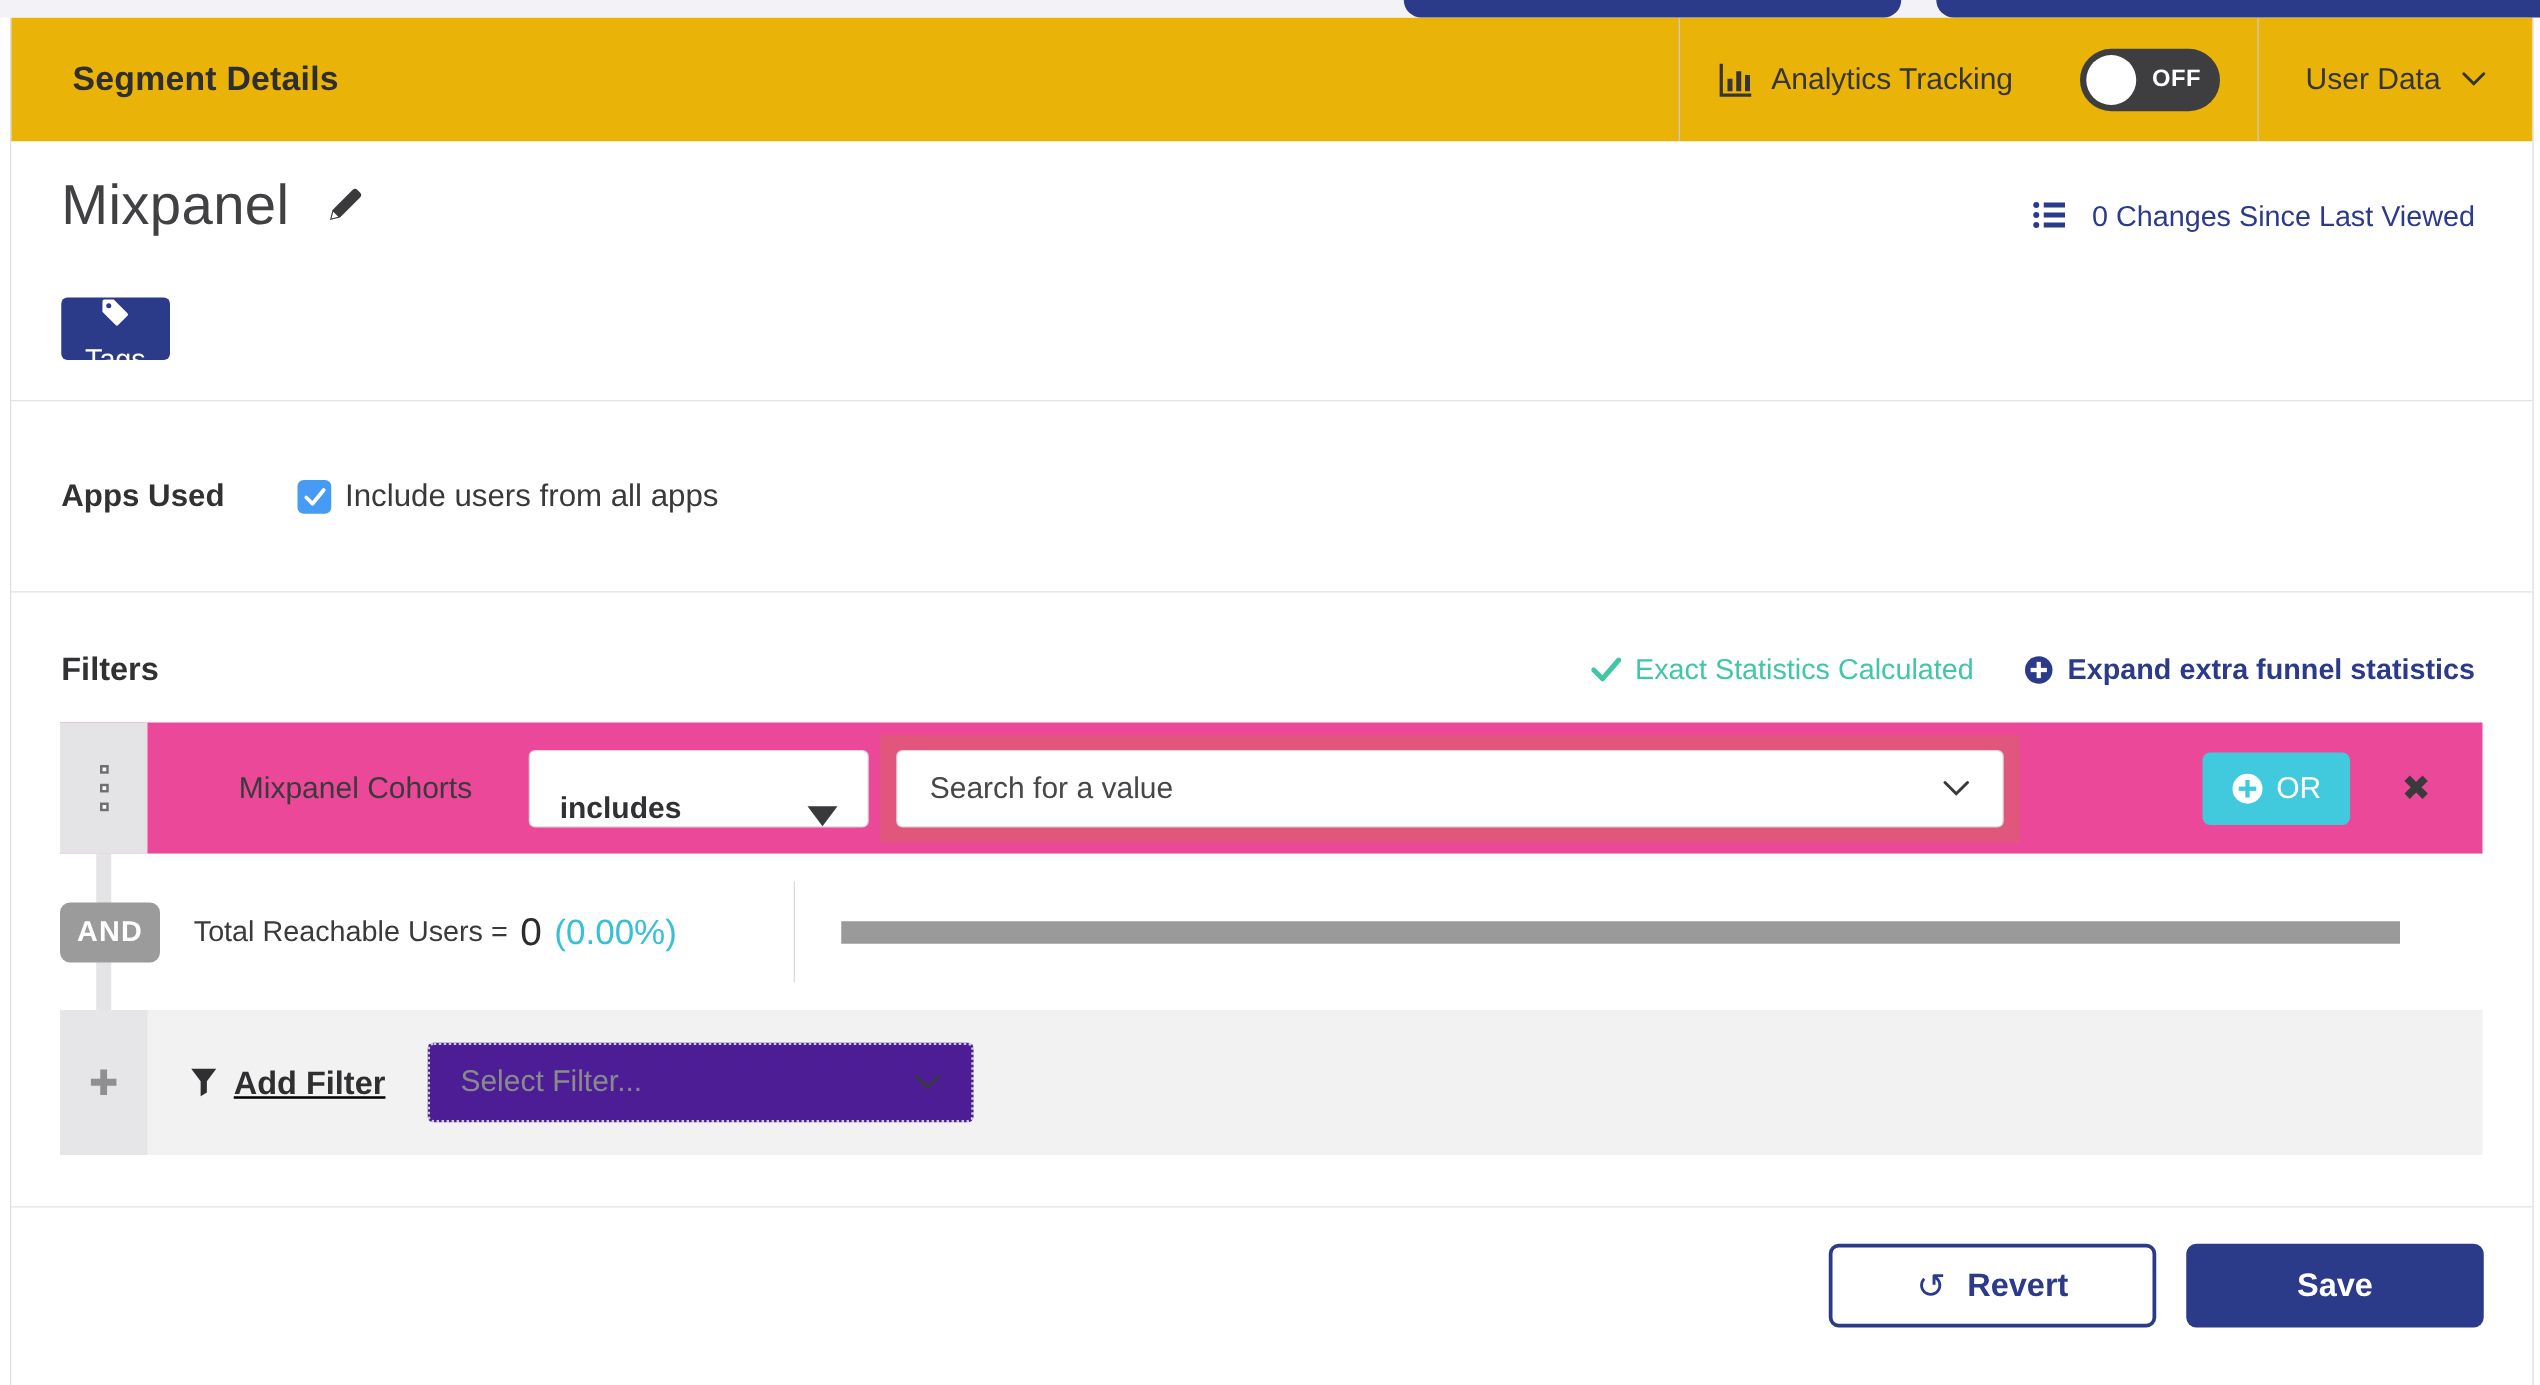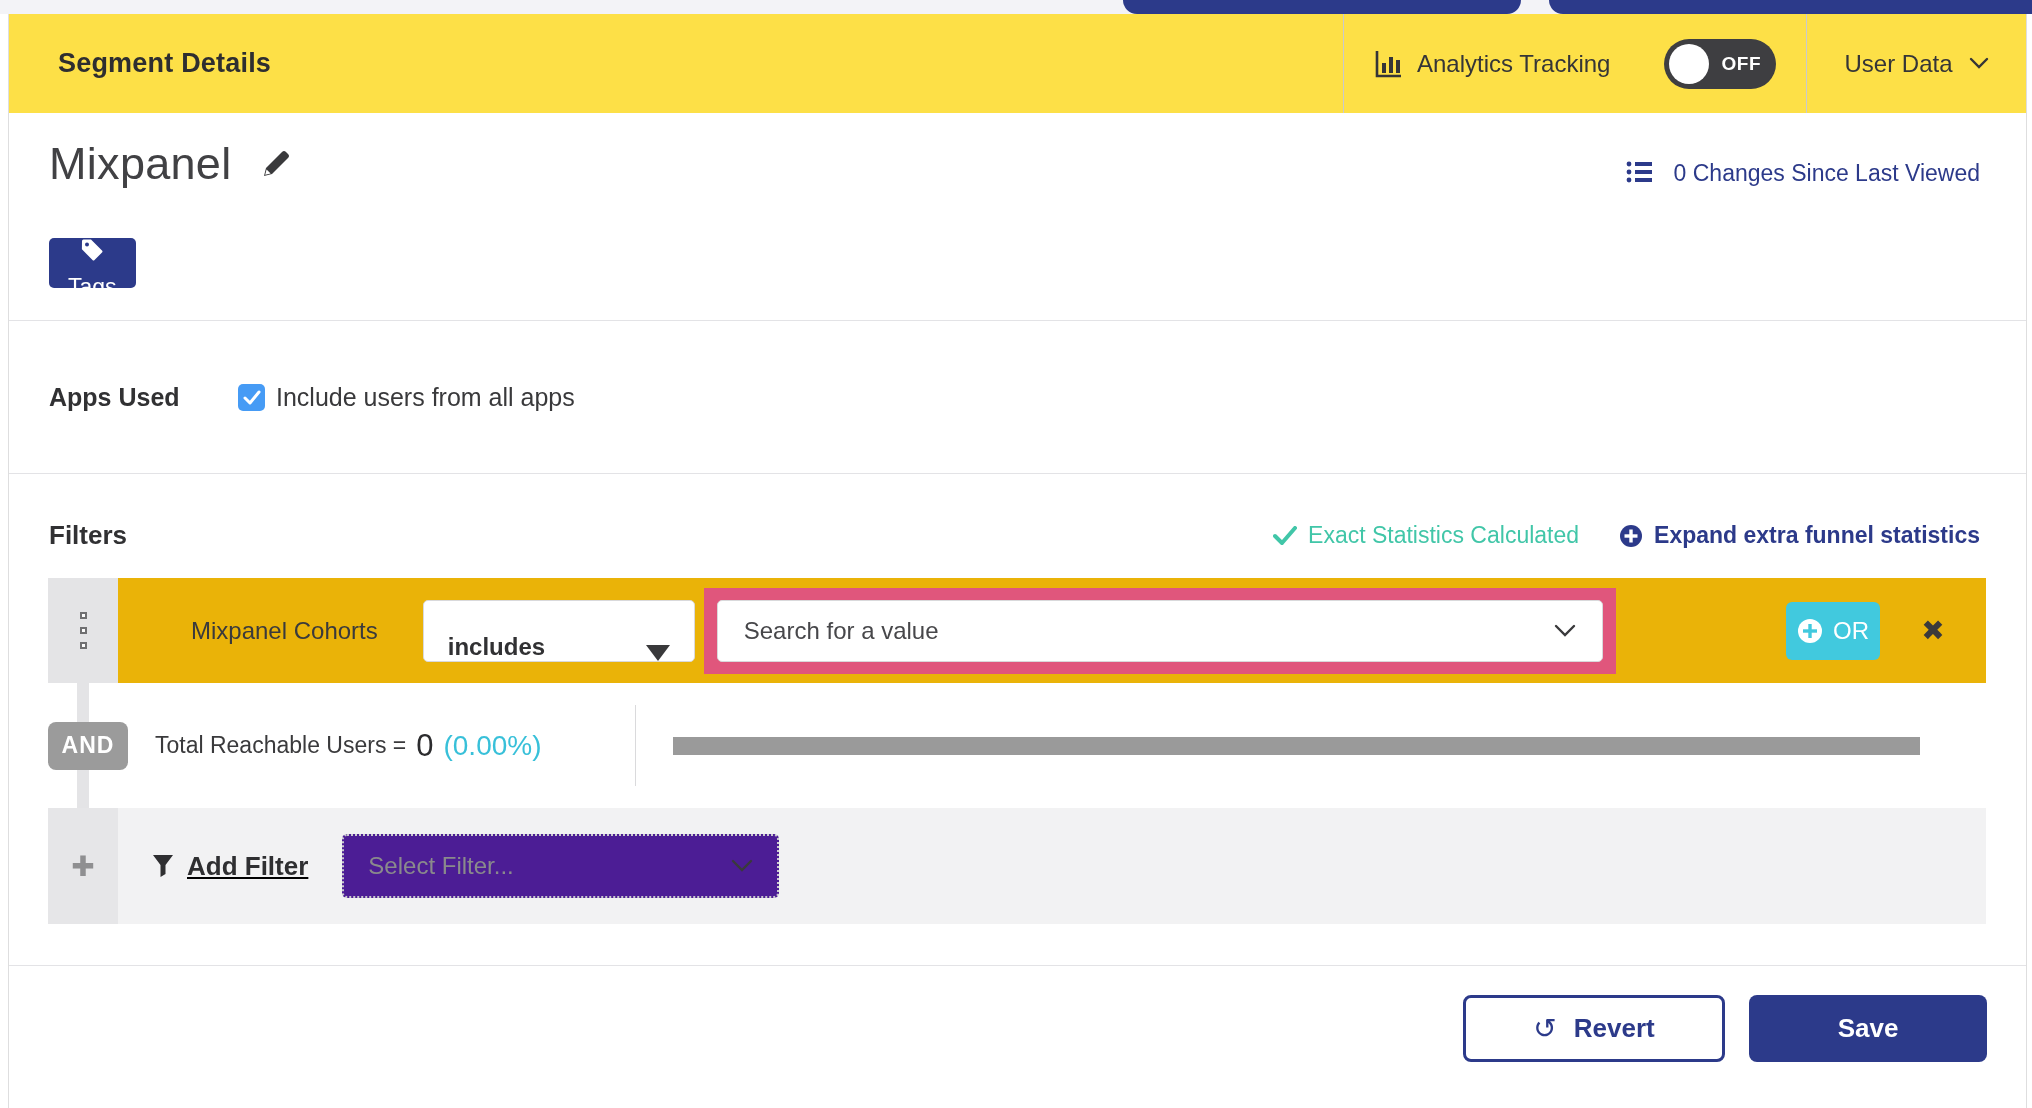--- a/index.html
+++ b/index.html
@@ -11,21 +11,21 @@
   .top-strip { position:absolute; top:0; left:0; width:100%; height:14px; background:#f3f3f7; z-index:5; }
   .pill { position:absolute; top:-14px; height:28px; border-radius:14px; background:#2c3a8a; }
   .pill-1 { left:1123px; width:398px; }
   .pill-2 { left:1549px; width:520px; }
 
   
   .edge { position:absolute; top:14px; bottom:0; width:1px; background:#dededf; z-index:4; }
   .edge-l { left:8px; } .edge-r { left:2026px; }
 
   
-  .header { position:absolute; top:14px; left:9px; right:6px; height:99px; background:#fde047; display:flex; align-items:center; }
+  .header { position:absolute; top:14px; left:9px; right:6px; height:99px; background:#eab308; display:flex; align-items:center; }
   .header-title { margin-left:49px; font-size:27px; font-weight:bold; color:#2e2e30; letter-spacing:.2px; }
   .header-right { position:absolute; right:0; top:0; height:99px; display:flex; }
   .analytics-sec { width:463px; border-left:1px solid #c9c9cd; display:flex; align-items:center; padding-left:30px; }
   .analytics-label { font-size:24px; color:#353537; margin-left:13px; }
   .toggle { margin-left:auto; margin-right:30px; position:relative; width:112px; height:50px; border-radius:25px; background:#3e3e41; cursor:pointer; }
   .toggle-knob { position:absolute; left:5px; top:5px; width:40px; height:40px; border-radius:50%; background:#fff; }
   .toggle-text { position:absolute; right:15px; top:0; line-height:50px; color:#fff; font-size:19px; font-weight:bold; letter-spacing:.5px; }
   .userdata-sec { width:220px; border-left:1px solid #c9c9cd; display:flex; align-items:center; justify-content:center; gap:16px; font-size:24px; color:#353537; }
 
   
@@ -44,30 +44,30 @@
   .checkbox { width:27px; height:27px; border-radius:5px; background:#469bf5; display:flex; align-items:center; justify-content:center; cursor:pointer; }
   .apps-check-label { margin-left:11px; font-size:25px; color:#39393b; }
 
   
   .filters-heading { position:absolute; top:520px; left:49px; font-size:26px; font-weight:bold; color:#313133; }
   .stats-row { position:absolute; top:522px; right:52px; display:flex; align-items:center; gap:40px; }
   .exact-stats { display:flex; align-items:center; gap:11px; color:#41c6a8; font-size:23px; }
   .expand-stats { display:flex; align-items:center; gap:11px; color:#2c3a8a; font-size:23px; font-weight:600; cursor:pointer; }
 
   
-  .filter-row { position:absolute; top:578px; left:48px; right:46px; height:105px; background:#eab308; display:flex; align-items:center; }
+  .filter-row { position:absolute; top:578px; left:48px; right:46px; height:105px; background:#ec4899; display:flex; align-items:center; }
   .drag-col { width:70px; height:105px; background:#e4e4e6; display:flex; flex-direction:column; align-items:center; justify-content:center; gap:8px; cursor:grab; }
   .drag-dot { width:7px; height:7px; border:2px solid #6f6f71; background:#fbfbfb; }
   .field-label { margin-left:73px; font-size:24px; color:#3a3a3c; }
   .op-select { margin-left:45px; width:272px; height:62px; background:#fff; border:1px solid #d9d9db; border-radius:5px; display:flex; align-items:flex-end; padding:0 24px; font-size:24px; font-weight:600; color:#313133; cursor:pointer; }
   .op-caret { margin-left:auto; width:0; height:0; border-left:12px solid transparent; border-right:12px solid transparent; border-top:16px solid #39393b; }
   .value-highlight { margin-left:9px; background:#e0567c; padding:12px 13px; }
   .value-select { width:886px; height:62px; background:#fff; border:1px solid #d9d9db; border-radius:5px; display:flex; align-items:center; padding:0 26px; font-size:24px; color:#47474a; cursor:pointer; }
   .chev { margin-left:auto; flex:0 0 auto; }
-  .or-btn { margin-left:auto; width:94px; height:58px; background:#41c9de; border:none; border-radius:6px; color:#fff; font-size:24px; display:flex; align-items:center; justify-content:center; gap:10px; cursor:pointer; font-family:inherit; }
+  .or-btn { margin-left:auto; width:118px; height:58px; background:#41c9de; border:none; border-radius:6px; color:#fff; font-size:24px; display:flex; align-items:center; justify-content:center; gap:10px; cursor:pointer; font-family:inherit; }
   .remove-x { width:106px; text-align:center; font-size:28px; font-weight:bold; color:#3a3a3c; cursor:pointer; }
 
   
   .and-zone { position:absolute; top:683px; left:48px; right:46px; height:125px; background:#fff; }
   .connector { position:absolute; left:29px; top:0; bottom:0; width:12px; background:#e4e4e6; }
   .and-badge { position:absolute; left:0; top:50%; transform:translateY(-50%); width:80px; height:48px; background:#9b9b9b; border-radius:8px; color:#fff; font-size:23px; font-weight:bold; letter-spacing:1px; display:flex; align-items:center; justify-content:center; }
   .reach { position:absolute; left:107px; top:50%; transform:translateY(-50%); display:flex; align-items:center; gap:10px; white-space:nowrap; }
   .reach-label { font-size:23px; color:#3a3a3c; }
   .reach-value { font-size:31px; color:#2c2c2e; }
   .reach-percent { font-size:28px; color:#38c0d9; }

